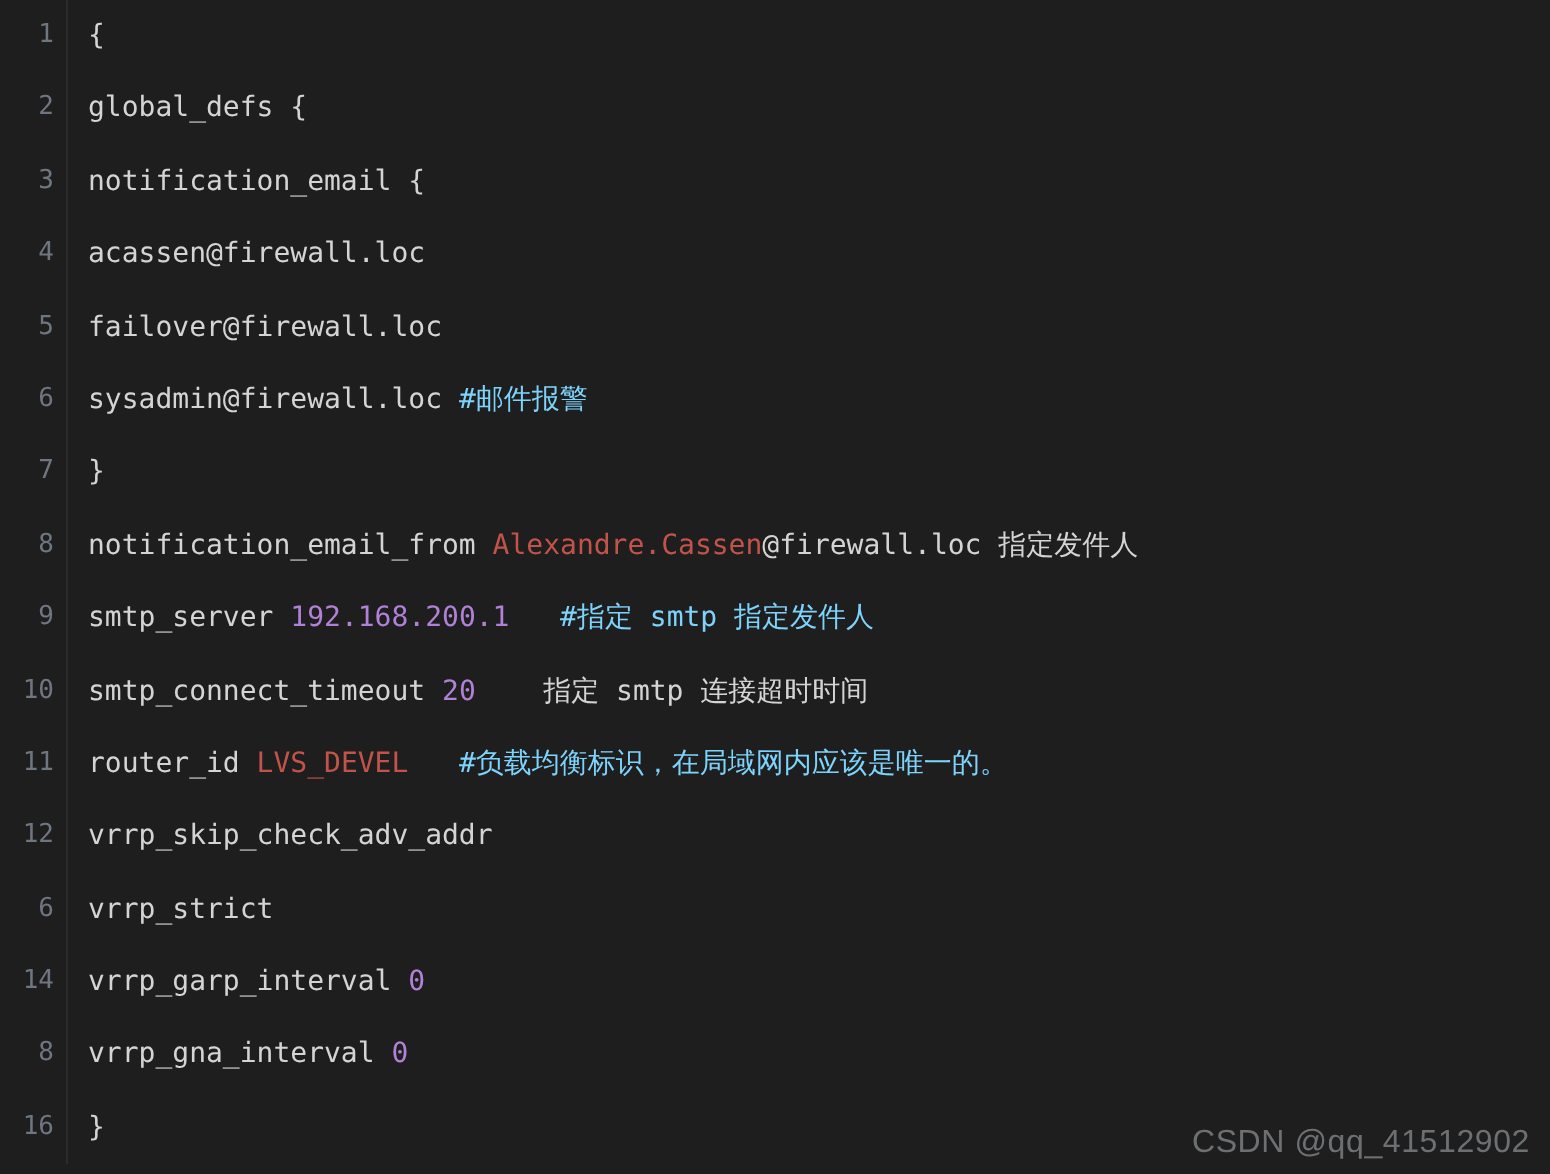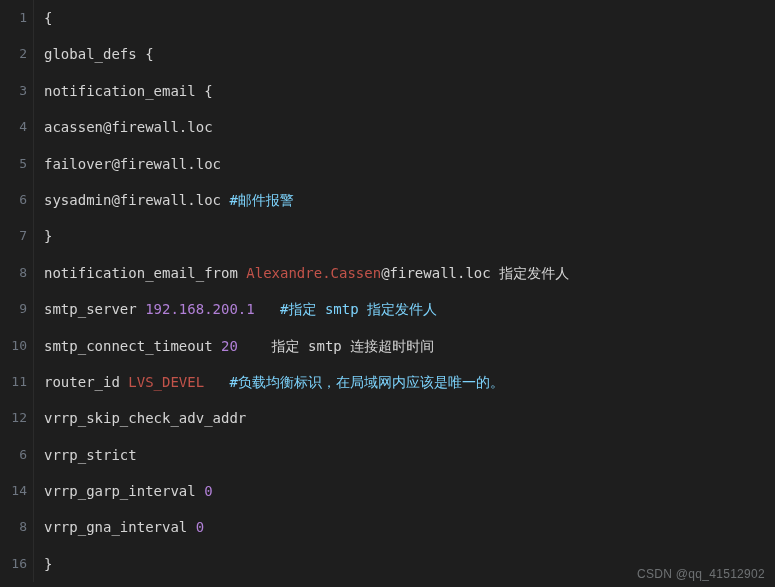--- a/index.html
+++ b/index.html
@@ -41,21 +41,21 @@
   .tok-default { color: #d4d4d4; }
   .tok-number  { color: #b180d7; }
   .tok-constant { color: #c2534a; }
   .tok-comment { color: #7dd3fc; }
   .watermark {
     position: absolute;
     right: 10px;
     bottom: 6px;
     color: #aeb4b8;
     opacity: 0.55;
-    font-size: 12px;
+    font-size: 16px;
     font-family: sans-serif;
     letter-spacing: 0.3px;
   }
 </style>
 </head>
 <body>
 
 <div class="editor">
     <div class="line">
       <div class="gutter">1</div>

